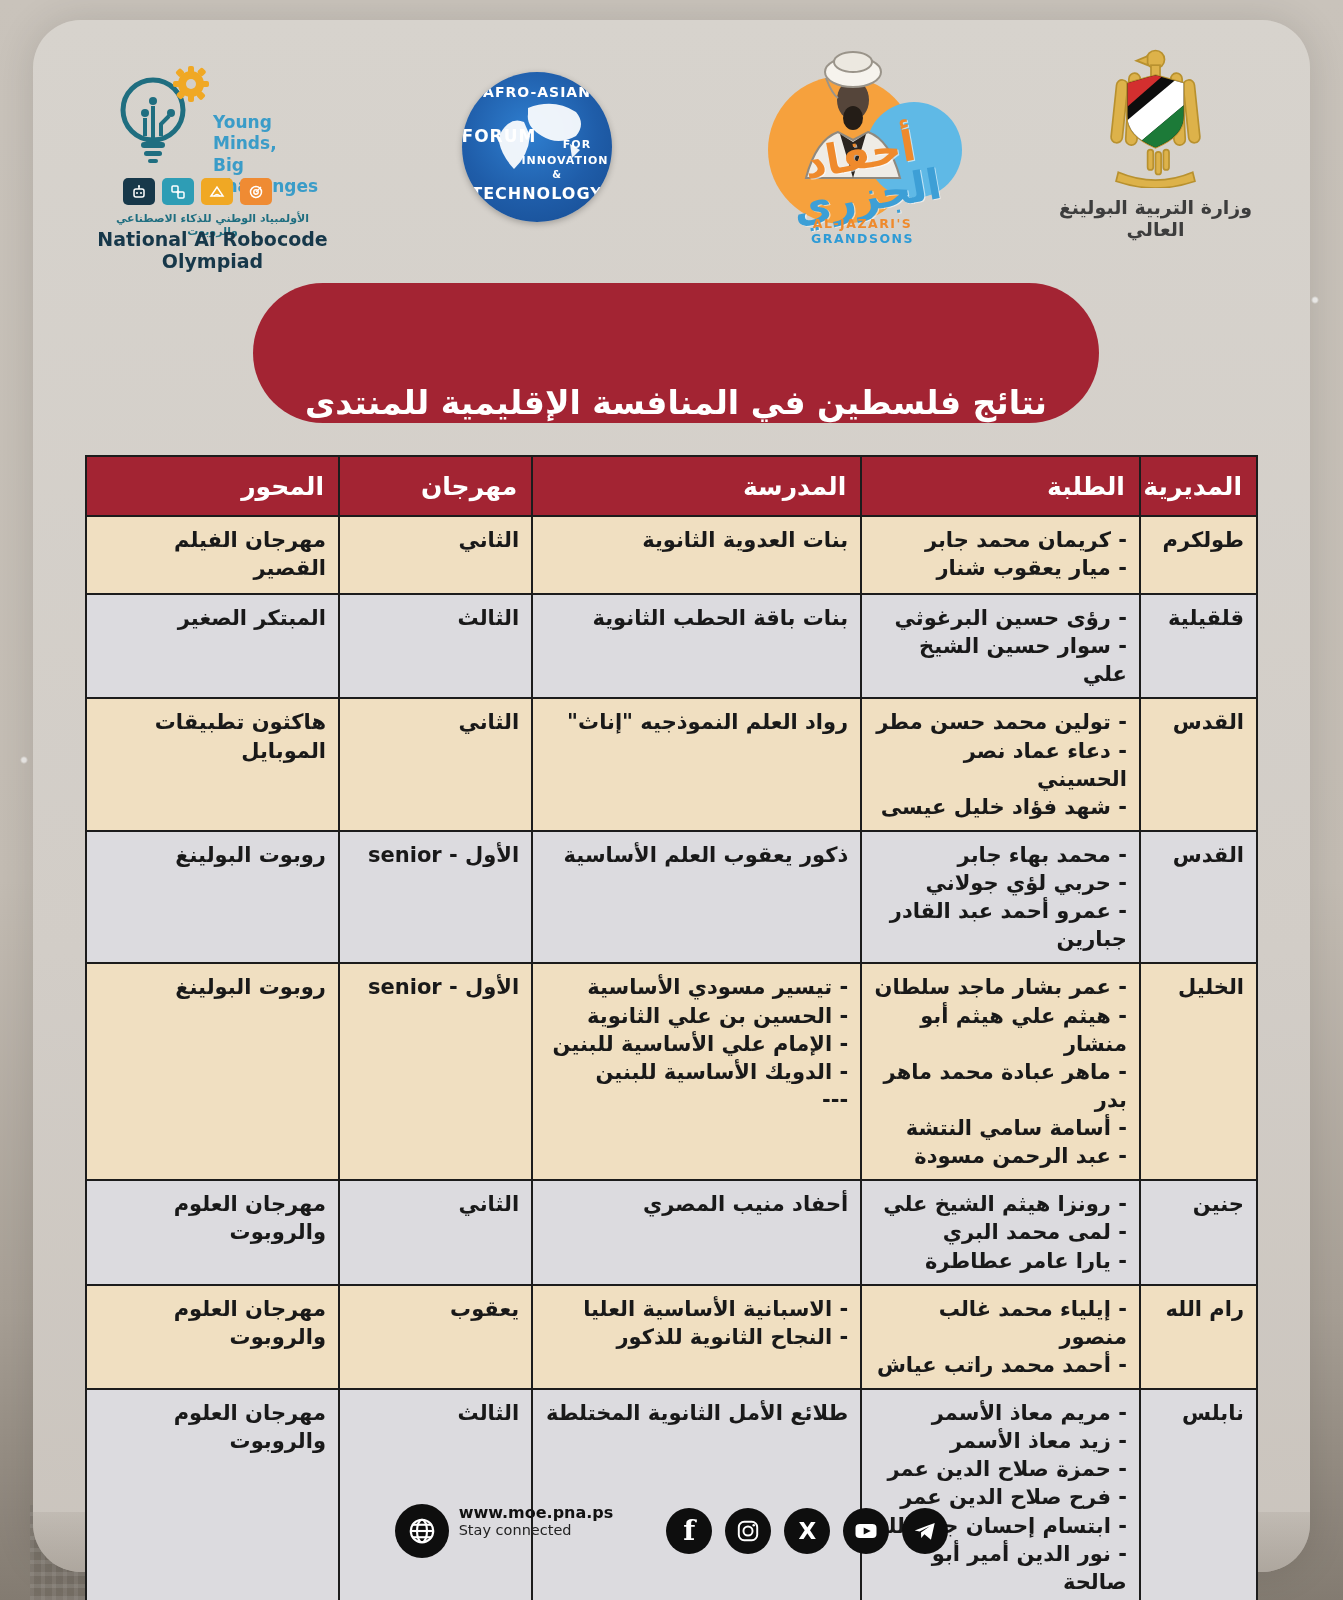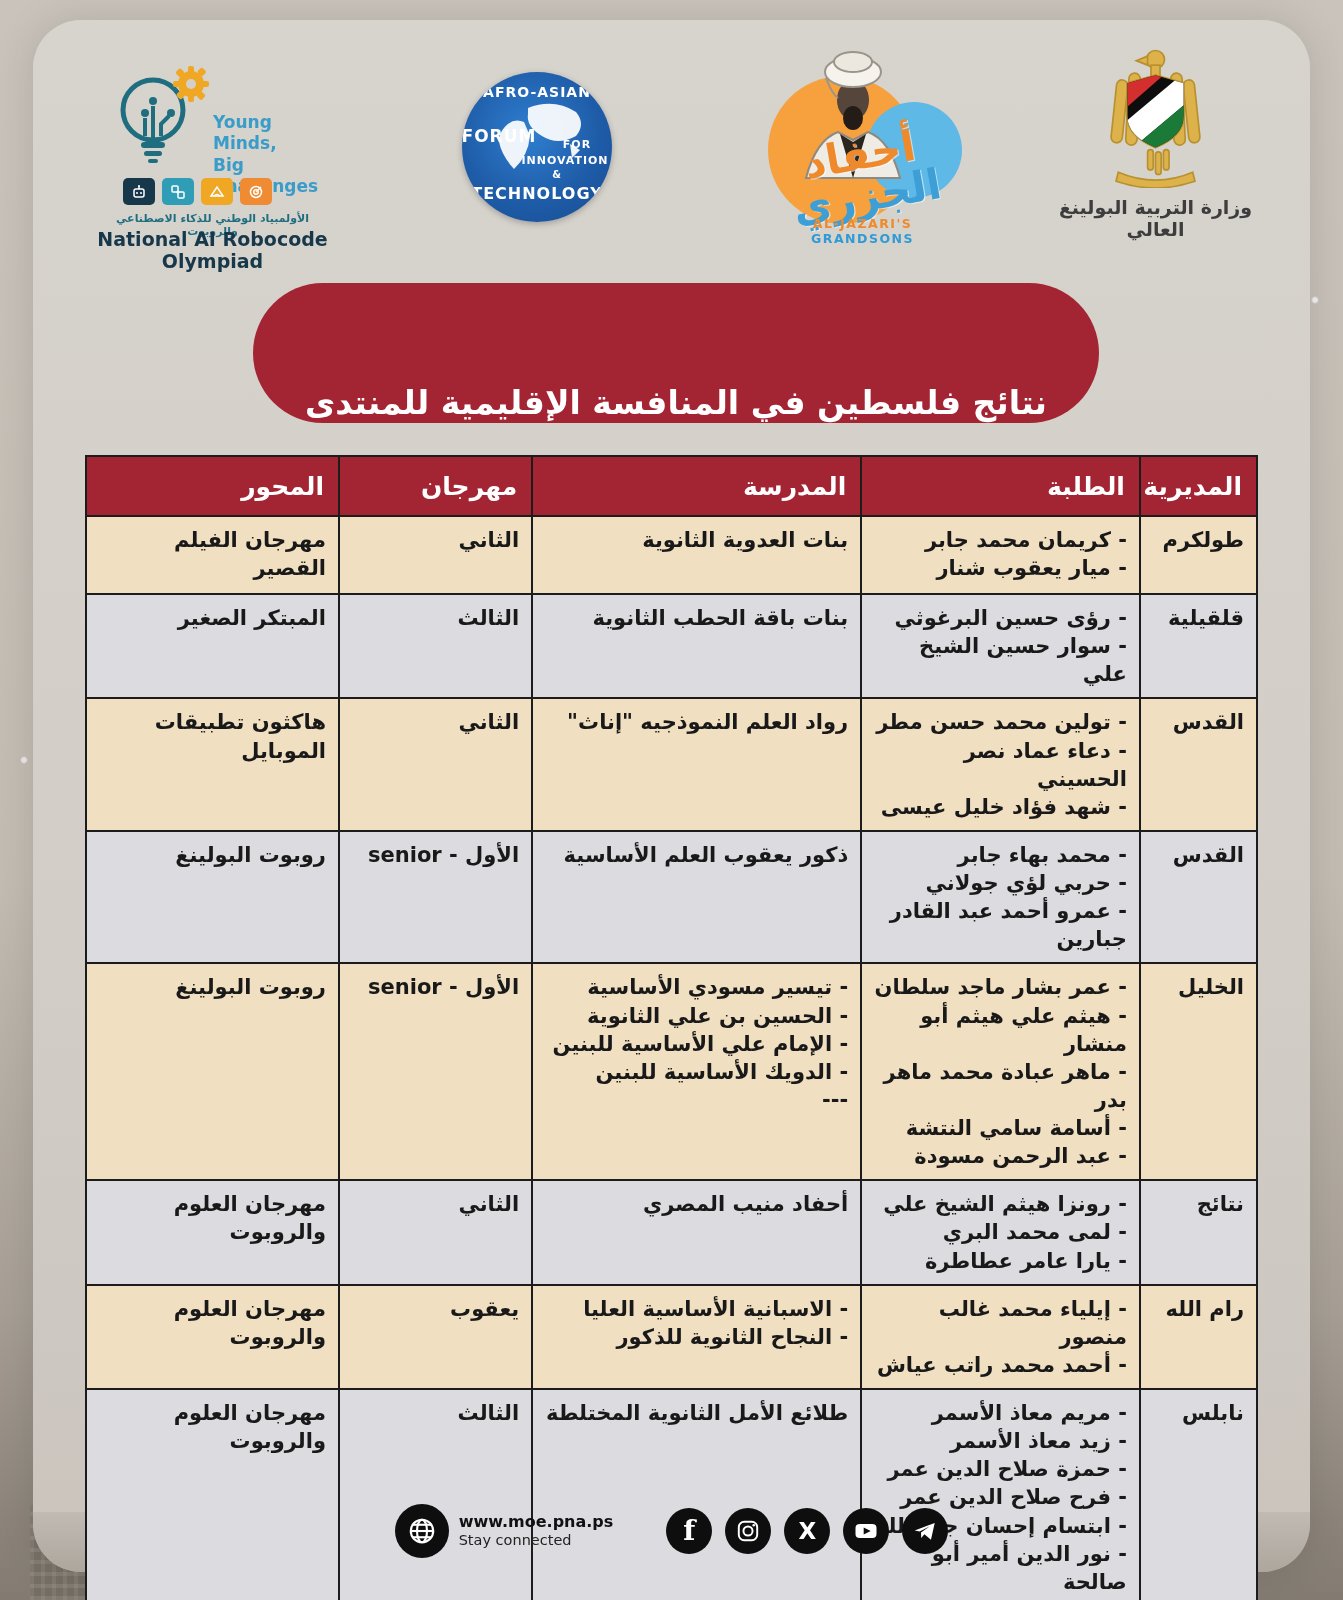--- a/index.html
+++ b/index.html
@@ -115,21 +115,21 @@
   tbody tr:nth-child(odd){background:#f0dfc1;}
   tbody tr:nth-child(even){background:#dcdbdf;}
   tr.r1{height:78px;} tr.r2{height:80px;} tr.r3{height:95px;} tr.r4{height:95px;}
   tr.r5{height:158px;} tr.r6{height:100px;} tr.r7{height:78px;} tr.r8{height:183px;}
 
   
   .footer{
     position:absolute;left:0;right:0;bottom:6px;height:70px;
     display:flex;align-items:center;justify-content:center;gap:13px;
   }
-  .site{display:flex;align-items:center;gap:10px;margin-right:40px;}
+  .site{display:flex;gap:10px;margin-right:40px;}
   .site .txt{display:flex;flex-direction:column;line-height:1.15;}
   .site .url{font-size:16px;font-weight:bold;color:#111;}
   .site .sub{font-size:14.5px;color:#222;}
   .soc{
     width:46px;height:46px;border-radius:50%;background:#0e0e0e;color:#fff;
     display:flex;align-items:center;justify-content:center;flex:0 0 auto;
   }
   .soc.big{width:54px;height:54px;}
   .soc .fb{font-family:"DejaVu Serif",serif;font-weight:bold;font-size:28px;transform:translateY(-1px);}
   .soc .xx{font-weight:bold;font-size:23px;}
@@ -410,21 +410,21 @@
             </td>
           <td>
               <div class="lines">الأول - senior</div>
             </td>
           <td>
               <div class="lines">روبوت البولينغ</div>
             </td>
         </tr>
         <tr class="r6">
           <td>
-              <div class="lines">نتائج</div>
+              <div class="lines">جنين</div>
             </td>
           <td>
               <div class="lines">- رونزا هيثم الشيخ علي
 - لمى محمد البري
 - يارا عامر عطاطرة</div>
             </td>
           <td>
               <div class="lines">أحفاد منيب المصري</div>
             </td>
           <td>

